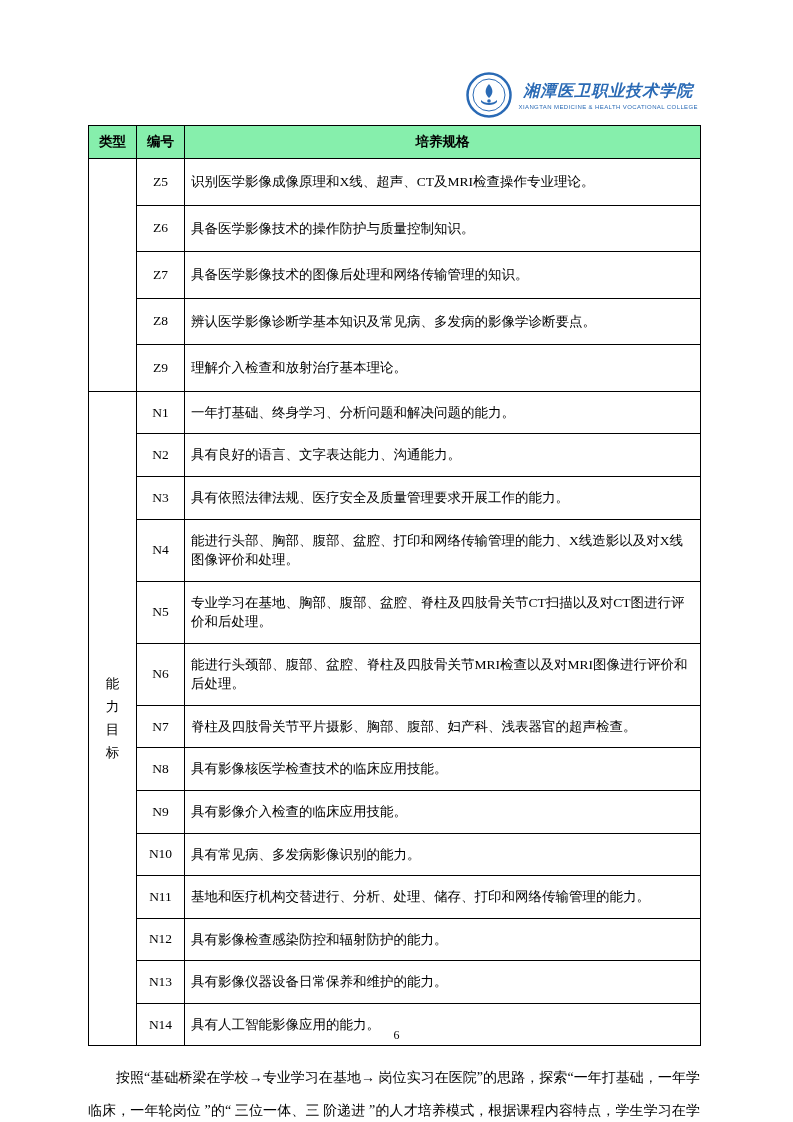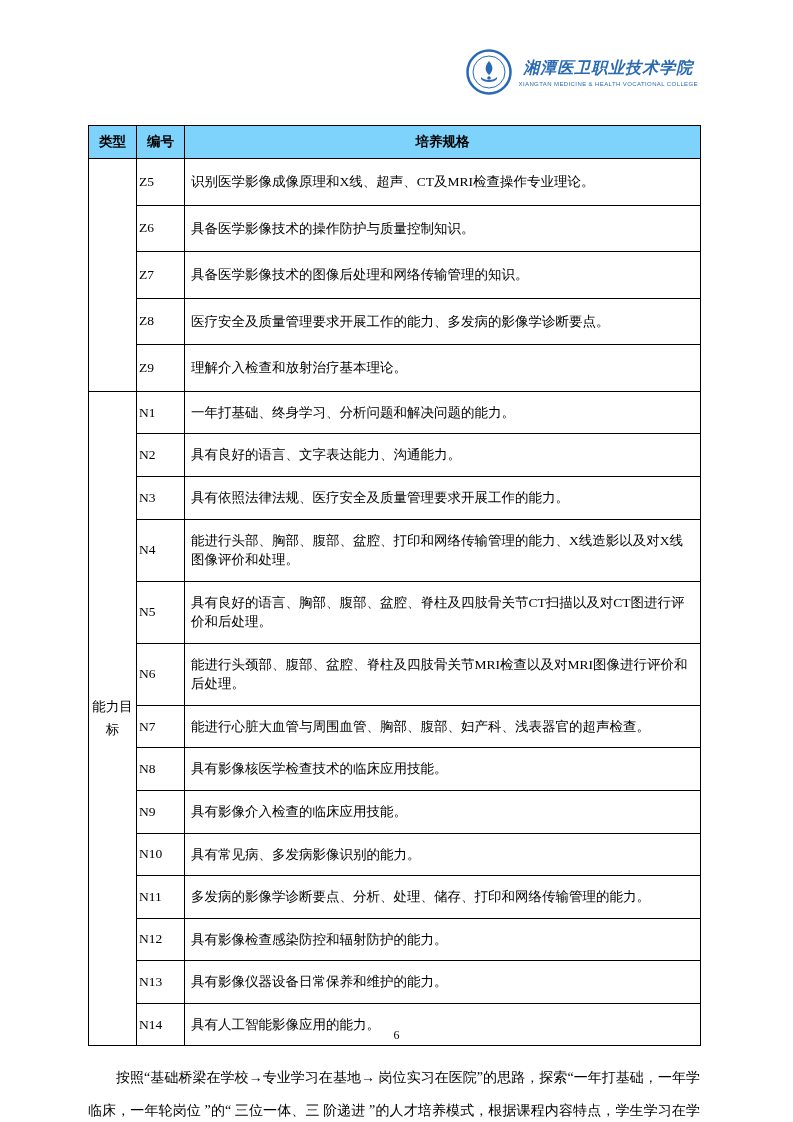--- a/index.html
+++ b/index.html
@@ -9,21 +9,21 @@
     background:#ffffff;
     font-family:"Liberation Serif","DejaVu Serif",serif;
     color:#000;
     position:relative;
     overflow:hidden;
   }
   .content { padding:125px 93px 0 88px; }
 
   
   .logo {
-    position:absolute; top:49px; right:95px;
+    position:absolute; top:72px; right:95px;
     display:flex; align-items:center; gap:7px;
   }
   .logo-text { display:flex; flex-direction:column; align-items:center; }
   .logo-cn {
     color:#2a6ab5; font-size:16px; font-weight:bold; font-style:italic;
     letter-spacing:1px; white-space:nowrap;
     font-family:"Liberation Serif","DejaVu Serif",serif;
   }
   .logo-en {
     color:#2a6ab5; font-size:6px; letter-spacing:0.4px; margin-top:2px;
@@ -37,28 +37,28 @@
     font-size:13.5px;
   }
   table.spec th, table.spec td {
     border:1px solid #000;
     vertical-align:middle;
   }
   col.c-type { width:48px; }
   col.c-code { width:48px; }
   col.c-spec { width:516px; }
   th.hdr {
-    background:#7dd3fc;
+    background:#86efac;
     font-weight:bold; text-align:center;
     padding:7px 2px; font-size:13.5px;
   }
   td.type-cell {
-    text-align:center; padding:4px 0; line-height:1.7;
+    text-align:center; padding:4px 14px; line-height:1.7;
   }
-  td.code-cell { text-align:left; padding:4px 2px; }
+  td.code-cell { text-align:center; padding:4px 2px; }
   td.spec-cell { text-align:left; padding:11px 6px; line-height:1.45; }
   tr.group-0 td.code-cell, tr.group-0 td.spec-cell { padding-top:13px; padding-bottom:13px; }
   tr.row-N4 td, tr.row-N5 td, tr.row-N6 td { height:45px; }
 
   
   .section-heading {
     margin:40px 0 0 42px;
     font-size:15px; font-weight:bold;
   }
   .section-paragraph {
@@ -115,21 +115,21 @@
         <tr class="group-0 row-Z6">
           <td class="code-cell">Z6</td>
           <td class="spec-cell">具备医学影像技术的操作防护与质量控制知识。</td>
         </tr>
         <tr class="group-0 row-Z7">
           <td class="code-cell">Z7</td>
           <td class="spec-cell">具备医学影像技术的图像后处理和网络传输管理的知识。</td>
         </tr>
         <tr class="group-0 row-Z8">
           <td class="code-cell">Z8</td>
-          <td class="spec-cell">医疗安全及质量管理要求开展工作的能力、多发病的影像学诊断要点。</td>
+          <td class="spec-cell">辨认医学影像诊断学基本知识及常见病、多发病的影像学诊断要点。</td>
         </tr>
         <tr class="group-0 row-Z9">
           <td class="code-cell">Z9</td>
           <td class="spec-cell">理解介入检查和放射治疗基本理论。</td>
         </tr>
         <tr class="group-1 row-N1">
           <td class="type-cell" rowspan="14">能力目标</td>
           <td class="code-cell">N1</td>
           <td class="spec-cell">一年打基础、终身学习、分析问题和解决问题的能力。</td>
         </tr>
@@ -140,45 +140,45 @@
         <tr class="group-1 row-N3">
           <td class="code-cell">N3</td>
           <td class="spec-cell">具有依照法律法规、医疗安全及质量管理要求开展工作的能力。</td>
         </tr>
         <tr class="group-1 row-N4">
           <td class="code-cell">N4</td>
           <td class="spec-cell">能进行头部、胸部、腹部、盆腔、打印和网络传输管理的能力、X线造影以及对X线图像评价和处理。</td>
         </tr>
         <tr class="group-1 row-N5">
           <td class="code-cell">N5</td>
-          <td class="spec-cell">具有良好的语言、胸部、腹部、盆腔、脊柱及四肢骨关节CT扫描以及对CT图进行评价和后处理。</td>
+          <td class="spec-cell">专业学习在基地、胸部、腹部、盆腔、脊柱及四肢骨关节CT扫描以及对CT图进行评价和后处理。</td>
         </tr>
         <tr class="group-1 row-N6">
           <td class="code-cell">N6</td>
           <td class="spec-cell">能进行头颈部、腹部、盆腔、脊柱及四肢骨关节MRI检查以及对MRI图像进行评价和后处理。</td>
         </tr>
         <tr class="group-1 row-N7">
           <td class="code-cell">N7</td>
-          <td class="spec-cell">能进行心脏大血管与周围血管、胸部、腹部、妇产科、浅表器官的超声检查。</td>
+          <td class="spec-cell">脊柱及四肢骨关节平片摄影、胸部、腹部、妇产科、浅表器官的超声检查。</td>
         </tr>
         <tr class="group-1 row-N8">
           <td class="code-cell">N8</td>
           <td class="spec-cell">具有影像核医学检查技术的临床应用技能。</td>
         </tr>
         <tr class="group-1 row-N9">
           <td class="code-cell">N9</td>
           <td class="spec-cell">具有影像介入检查的临床应用技能。</td>
         </tr>
         <tr class="group-1 row-N10">
           <td class="code-cell">N10</td>
           <td class="spec-cell">具有常见病、多发病影像识别的能力。</td>
         </tr>
         <tr class="group-1 row-N11">
           <td class="code-cell">N11</td>
-          <td class="spec-cell">多发病的影像学诊断要点、分析、处理、储存、打印和网络传输管理的能力。</td>
+          <td class="spec-cell">基地和医疗机构交替进行、分析、处理、储存、打印和网络传输管理的能力。</td>
         </tr>
         <tr class="group-1 row-N12">
           <td class="code-cell">N12</td>
           <td class="spec-cell">具有影像检查感染防控和辐射防护的能力。</td>
         </tr>
         <tr class="group-1 row-N13">
           <td class="code-cell">N13</td>
           <td class="spec-cell">具有影像仪器设备日常保养和维护的能力。</td>
         </tr>
         <tr class="group-1 row-N14">

